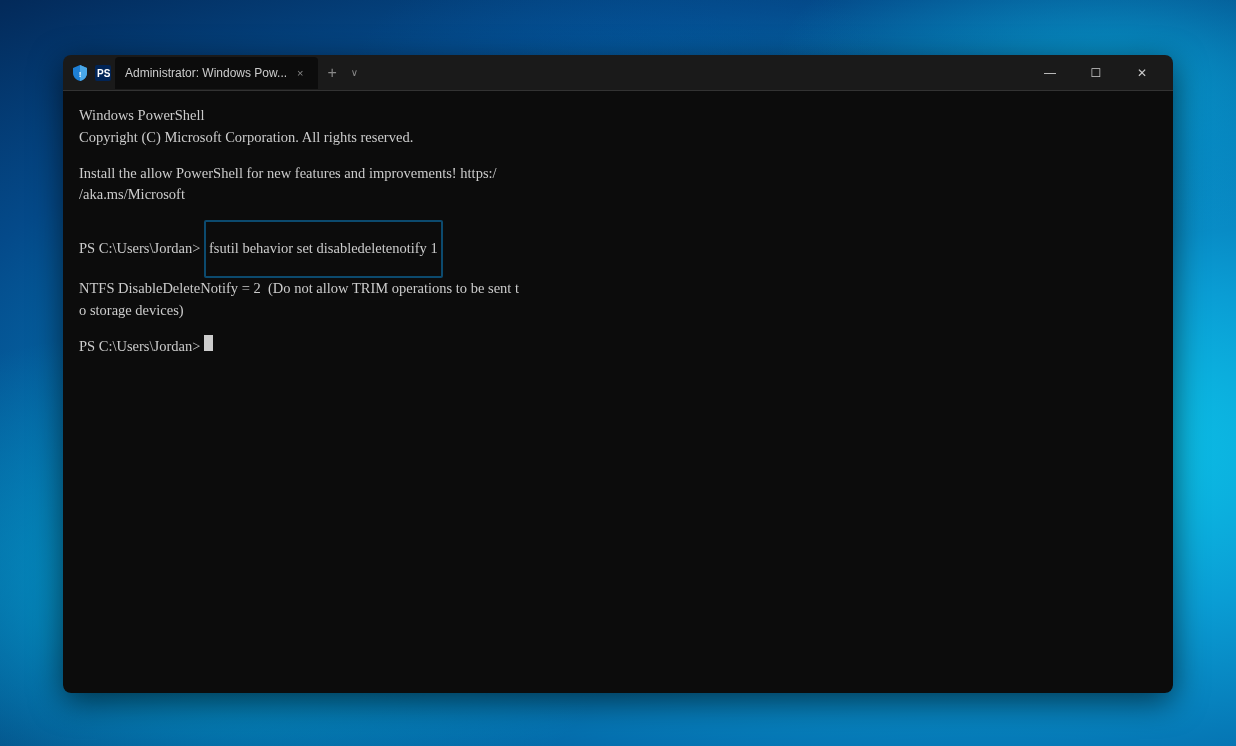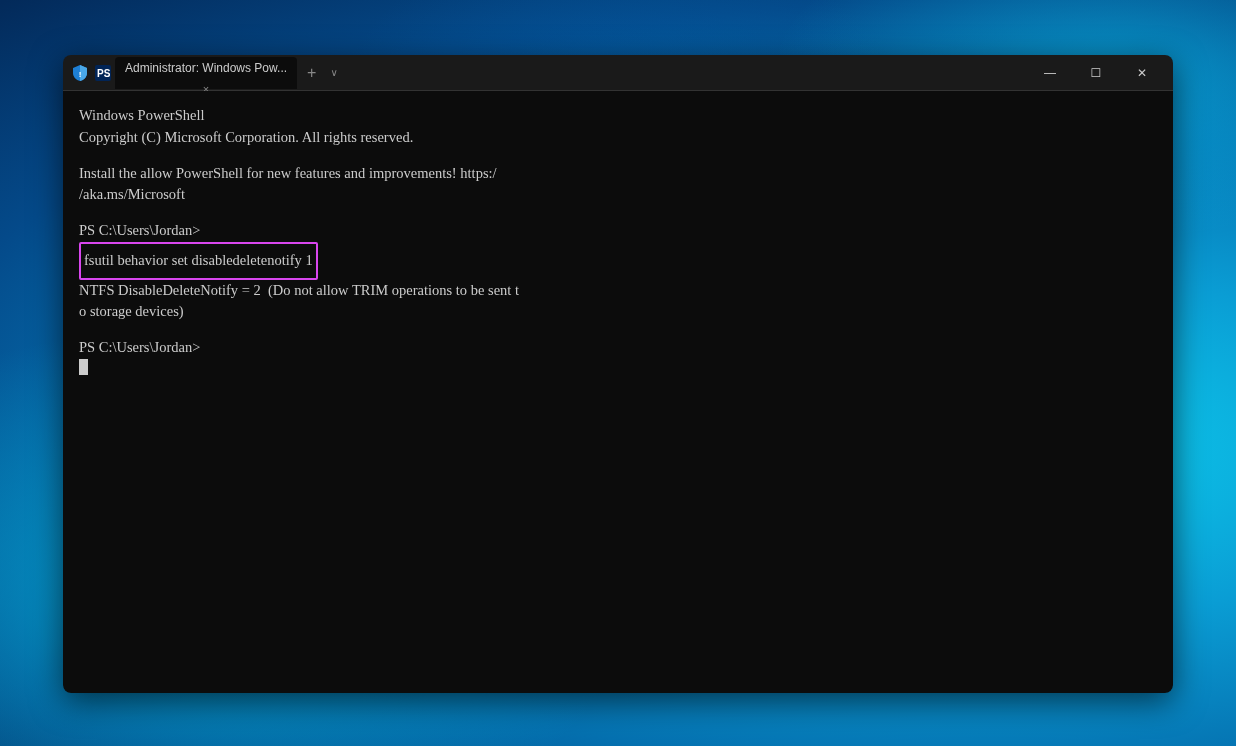--- a/index.html
+++ b/index.html
@@ -72,21 +72,20 @@
     }
 
     .tab-active {
       display: flex;
       align-items: center;
       background: #0c0c0c;
       border-radius: 4px 4px 0 0;
       padding: 4px 10px;
       gap: 6px;
       height: 32px;
-      flex-direction: column;
     }
 
     .tab-icon {
       width: 16px;
       height: 16px;
     }
 
     .tab-title {
       color: #cccccc;
       font-size: 12px;
@@ -148,31 +147,30 @@
     }
 
     .terminal-spacer {
       height: 14px;
     }
 
     .command-line {
       display: flex;
       align-items: baseline;
       white-space: pre;
-      flex-direction: column;
     }
 
     .prompt {
       color: #cccccc;
     }
 
     .command-highlight {
       color: #cccccc;
-      border: 2px solid #d946ef;
-      padding: 6px 3px;
+      border: 2px solid #0c4a6e;
+      padding: 16px 3px;
       border-radius: 2px;
     }
 
     .cursor {
       display: inline-block;
       width: 9px;
       height: 16px;
       background: #cccccc;
       vertical-align: text-bottom;
       animation: blink 1s step-end infinite;

